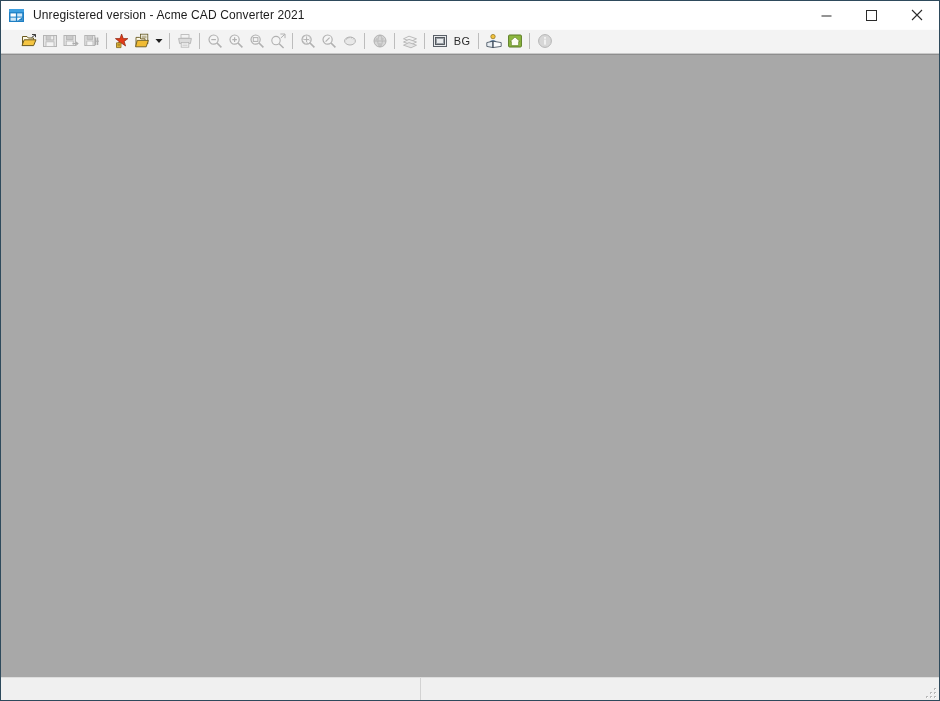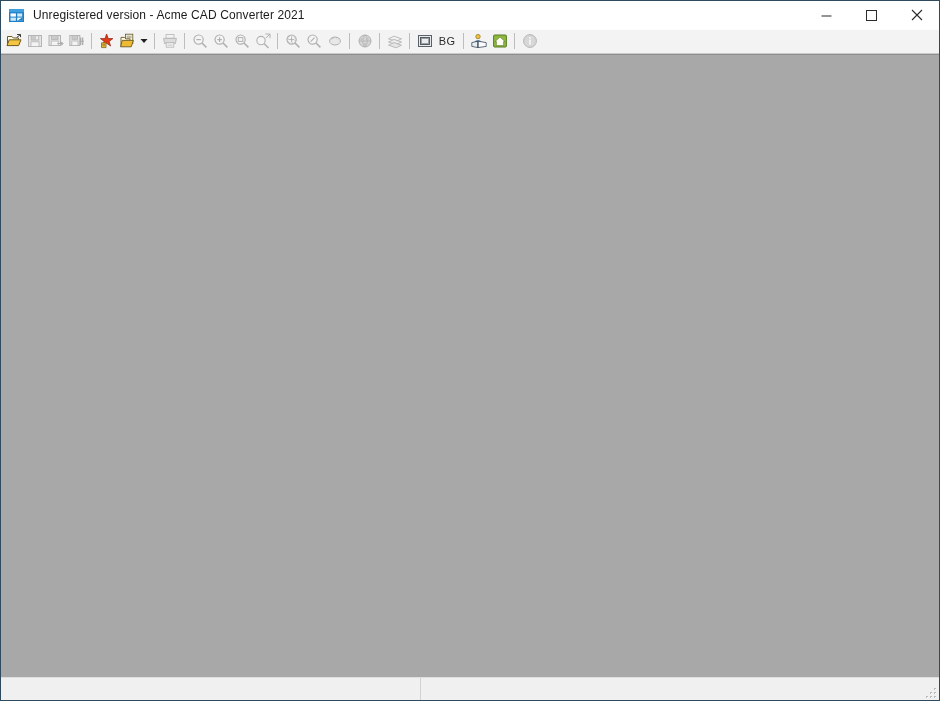--- a/index.html
+++ b/index.html
@@ -90,21 +90,21 @@
     line-height: 14px;
   }
 
   
   .toolbar {
     height: 24px;
     flex: 0 0 24px;
     background: #f3f3f3;
     display: flex;
     align-items: center;
-    padding-left: 2px;
+    padding-left: 17px;
     border-bottom: 1px solid #c9c9c9;
     box-shadow: inset 0 1px 0 #fdfdfd;
   }
   .tb-btn {
     width: 21px;
     height: 22px;
     display: flex;
     align-items: center;
     justify-content: center;
     cursor: default;

